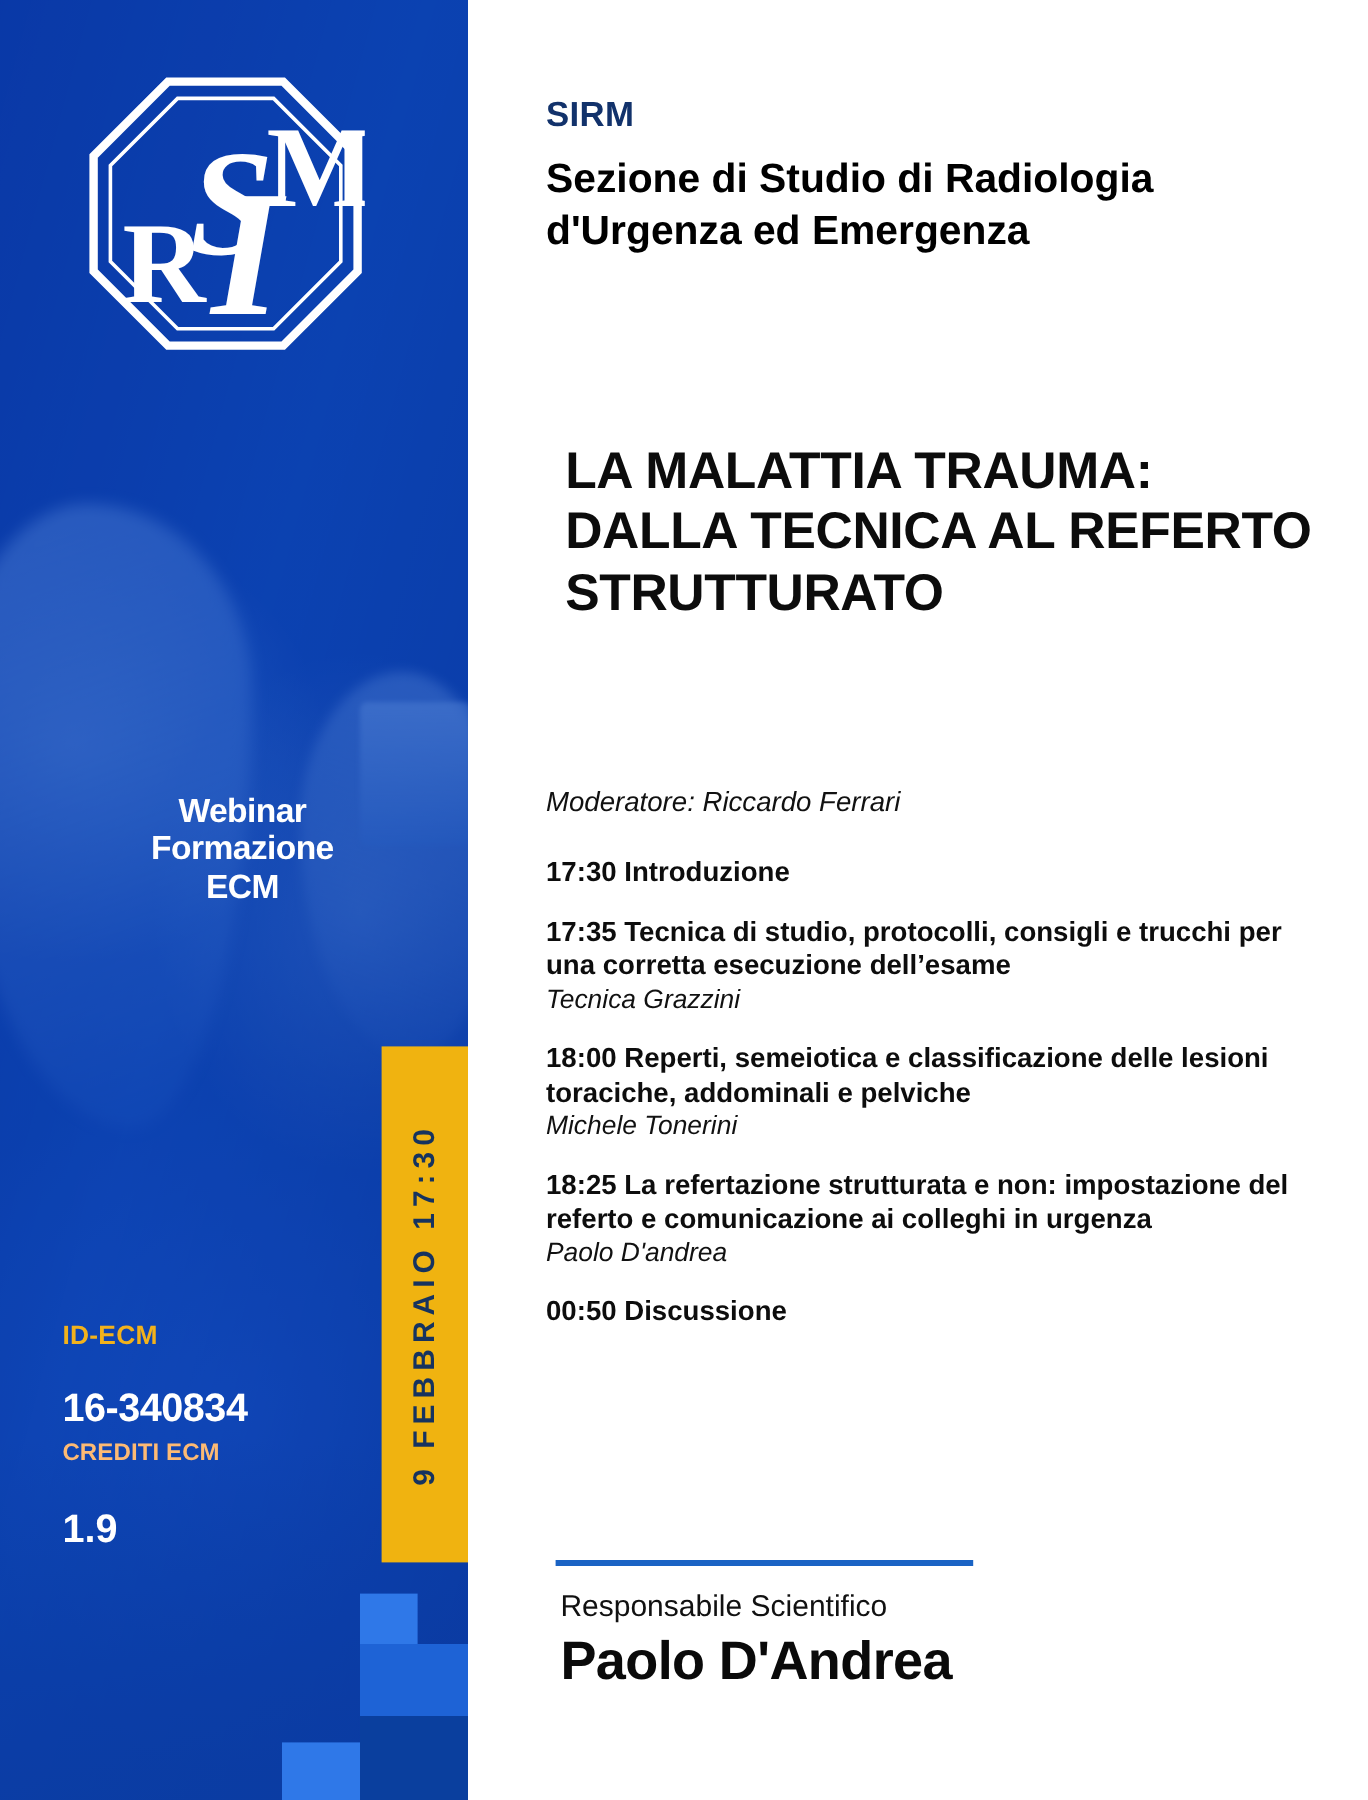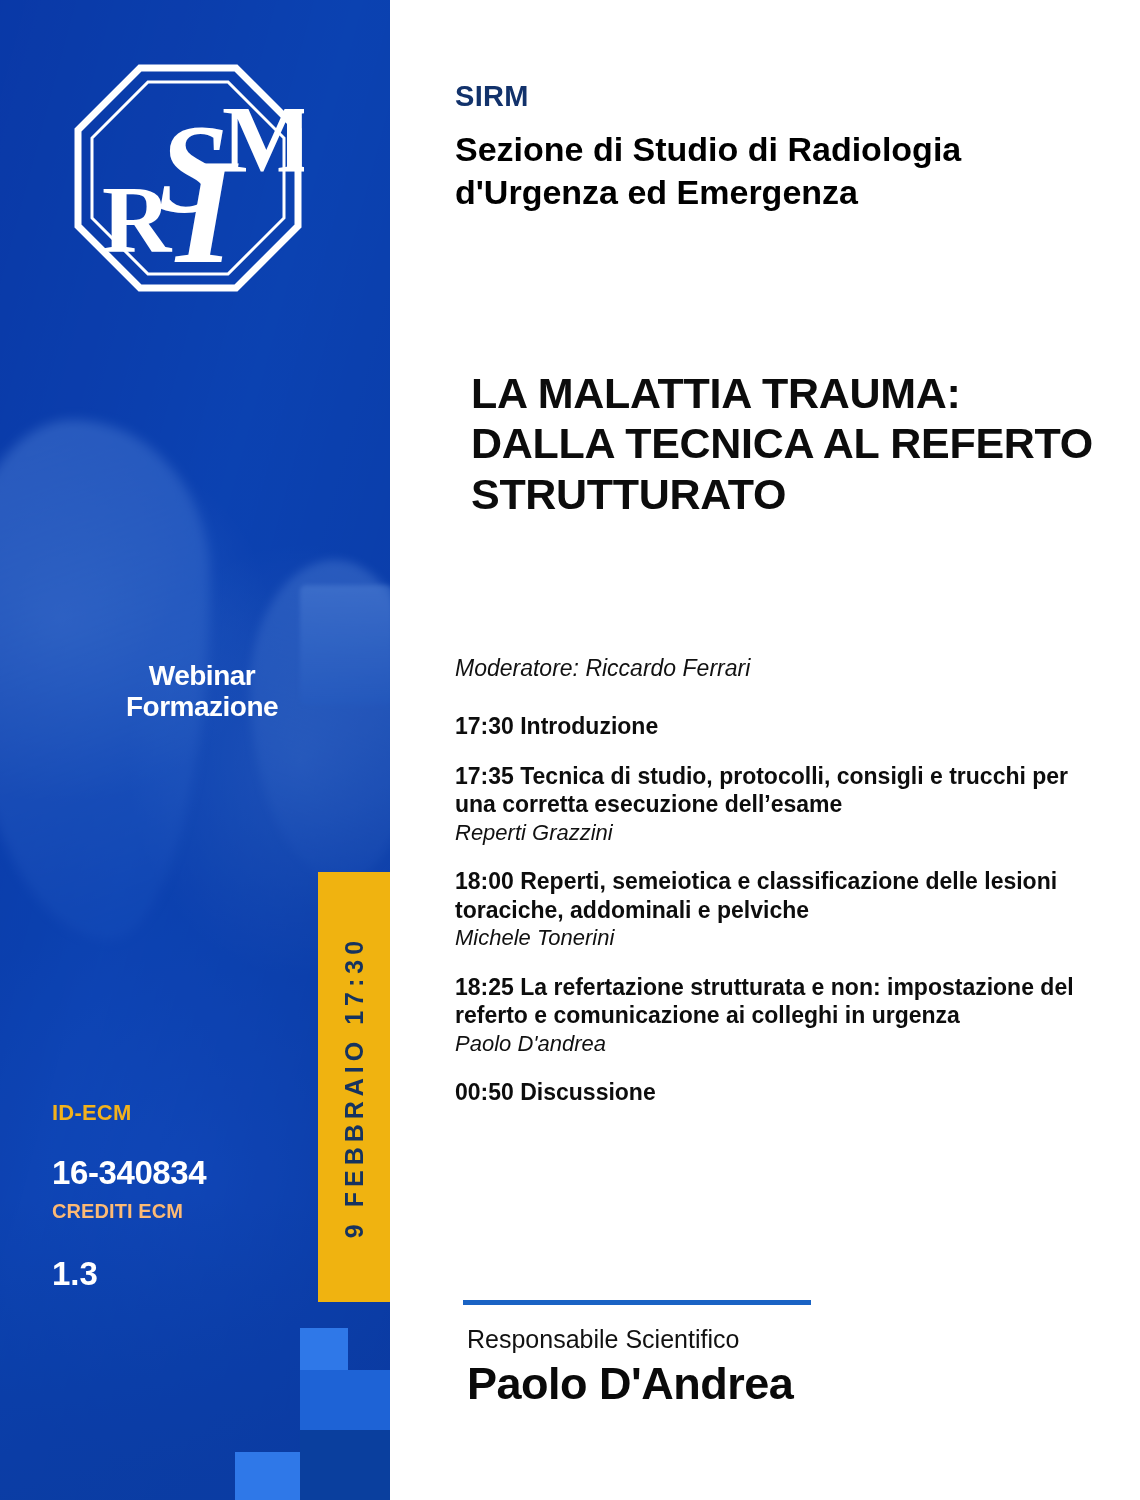--- a/index.html
+++ b/index.html
@@ -294,46 +294,47 @@
           <text x="150" y="110" font-size="96">M</text>
           <text x="86" y="150" font-size="126" font-style="italic">S</text>
           <text x="104" y="200" font-size="150" font-style="italic">I</text>
         </g>
       </svg>
     </div>
 
     <div class="webinar-title">
       <div>Webinar</div>
       <div>Formazione</div>
+      <div>ECM</div>
     </div>
 
     <div class="idecm-label">ID-ECM</div>
     <div class="idecm-value">16-340834</div>
     <div class="crediti-label">CREDITI ECM</div>
-    <div class="crediti-value">1.3</div>
+    <div class="crediti-value">1.9</div>
 
     <div class="date-stripe">
       <span>9 FEBBRAIO 17:30</span>
     </div>
   </div>
 
   <div class="right">
     <div class="org-name">SIRM</div>
     <div class="section-name">Sezione di Studio di Radiologia d'Urgenza ed Emergenza</div>
     <div class="event-title">LA MALATTIA TRAUMA: DALLA TECNICA AL REFERTO STRUTTURATO</div>
     <div class="moderator">Moderatore: Riccardo Ferrari</div>
 
     <div class="program">
       <div class="prog-item">
         <div class="prog-line">17:30 Introduzione</div>
         <div class="prog-speaker"></div>
       </div>
       <div class="prog-item">
         <div class="prog-line">17:35 Tecnica di studio, protocolli, consigli e trucchi per una corretta esecuzione dell’esame</div>
-        <div class="prog-speaker">Reperti Grazzini</div>
+        <div class="prog-speaker">Tecnica Grazzini</div>
       </div>
       <div class="prog-item">
         <div class="prog-line">18:00 Reperti, semeiotica e classificazione delle lesioni toraciche, addominali e pelviche</div>
         <div class="prog-speaker">Michele Tonerini</div>
       </div>
       <div class="prog-item">
         <div class="prog-line">18:25 La refertazione strutturata e non: impostazione del referto e comunicazione ai colleghi in urgenza</div>
         <div class="prog-speaker">Paolo  D'andrea</div>
       </div>
       <div class="prog-item">

